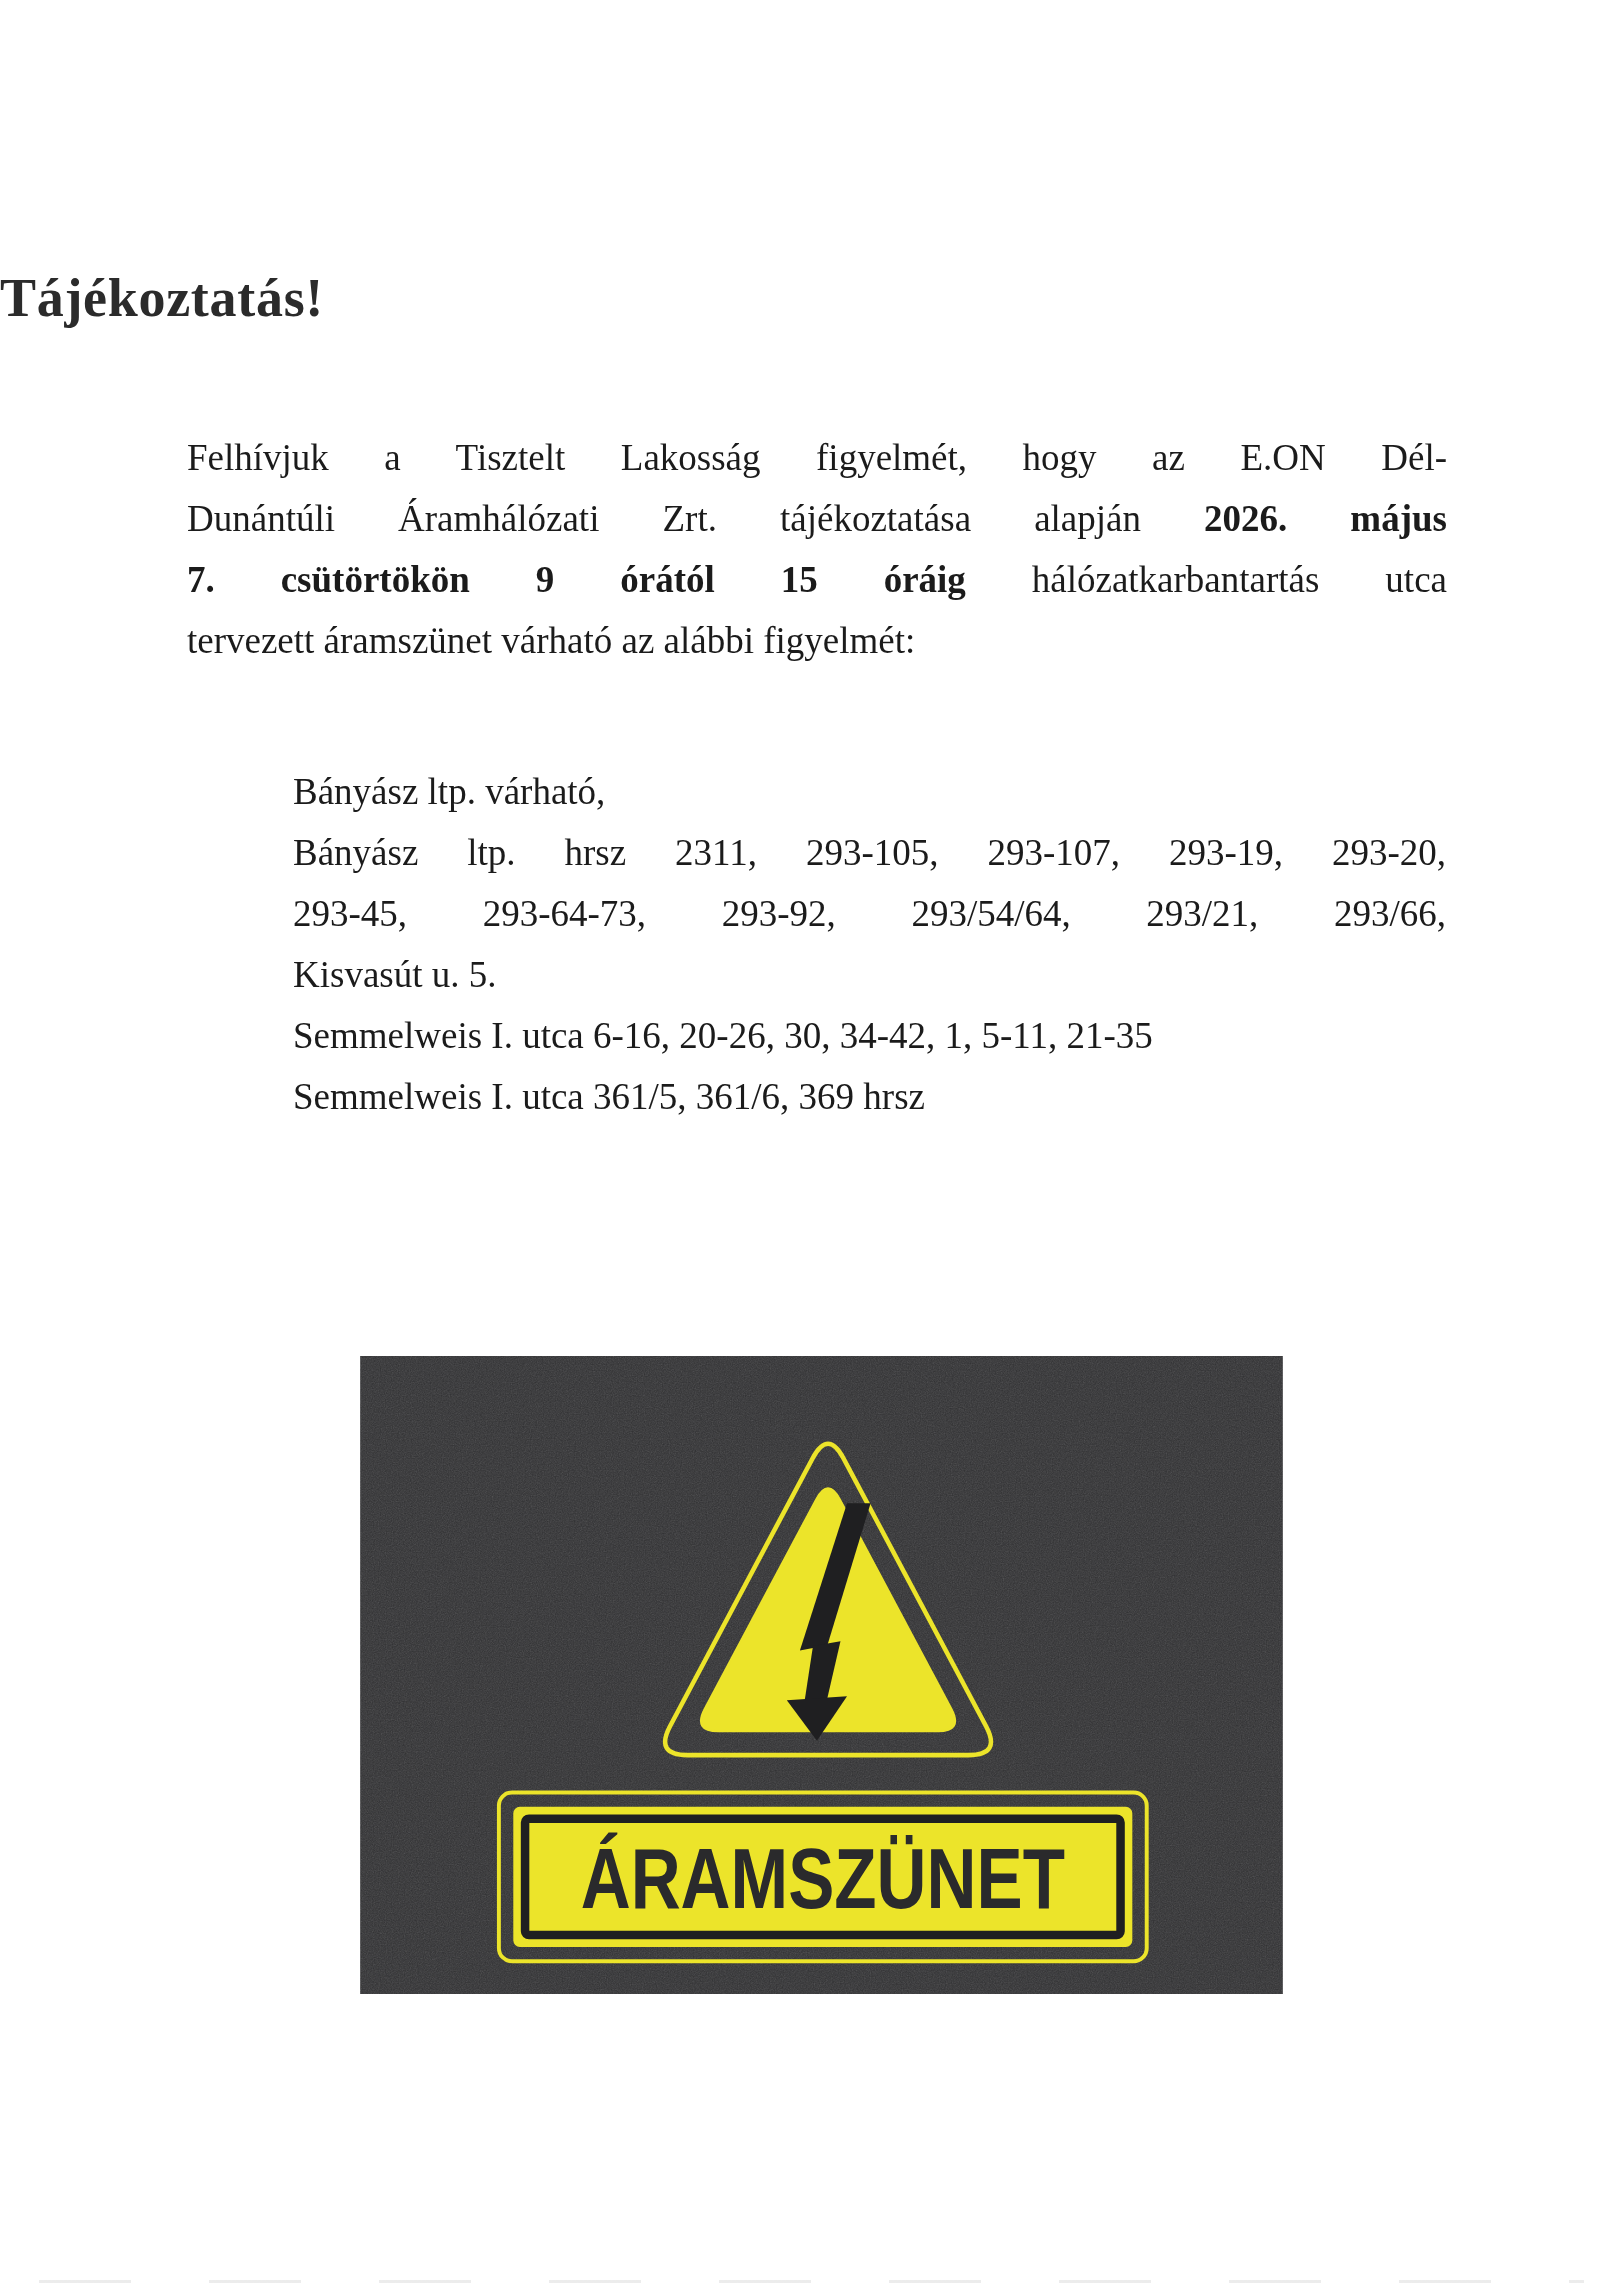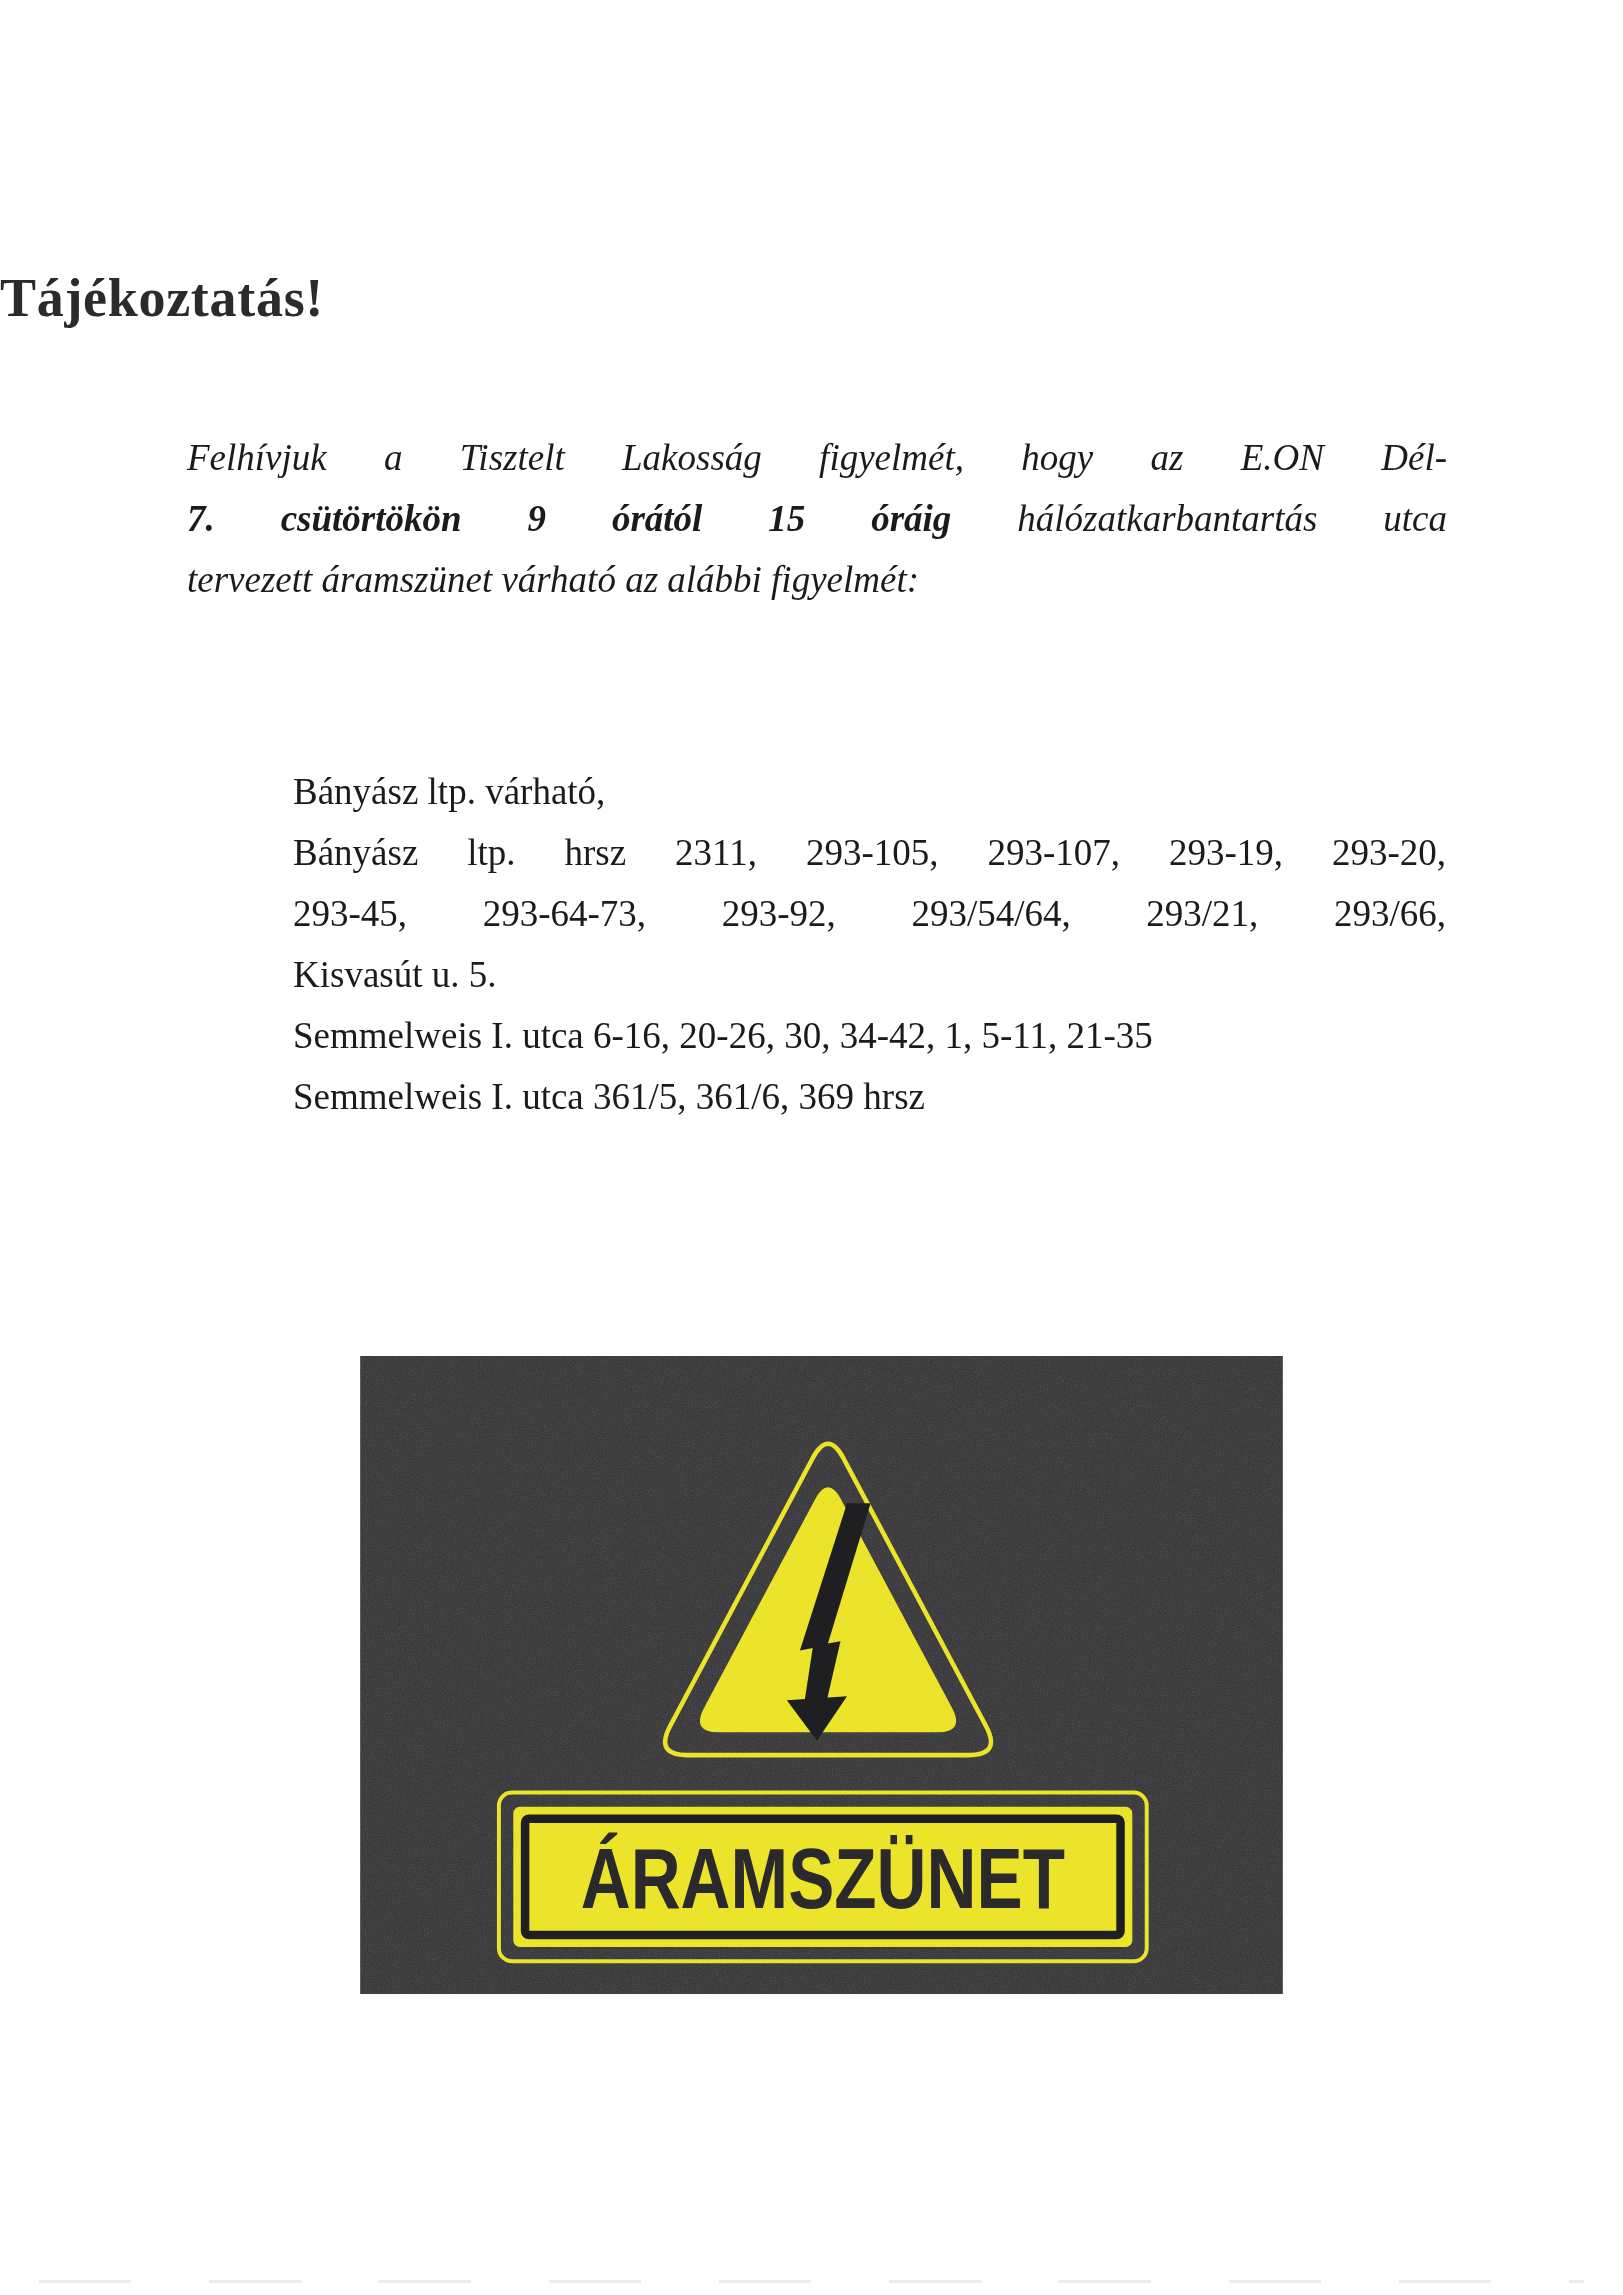--- a/index.html
+++ b/index.html
@@ -36,21 +36,20 @@
     top: 427px;
     left: 187px;
     width: 1260px;
     font-size: 37px;
     line-height: 61px;
     color: #1b1b1b;
   }
   .intro-line {
     text-align: justify;
     text-align-last: justify;
-    font-style: italic;
   }
   .intro-line:last-child {
     text-align: left;
     text-align-last: left;
   }
   .intro b { font-weight: bold; }
 
   
   .locations {
     position: absolute;
@@ -94,20 +93,21 @@
 </style>
 </head>
 <body>
 
 <div class="page">
 
   <div class="doc-title">Tájékoztatás!</div>
 
   <div class="intro">
     <div class="intro-line"><span>Felhívjuk a Tisztelt Lakosság figyelmét, hogy az E.ON Dél-</span></div>
+    <div class="intro-line"><span>Dunántúli Áramhálózati Zrt. tájékoztatása alapján </span><b>2026. május</b></div>
     <div class="intro-line"><b>7. csütörtökön 9 órától 15 óráig</b><span> hálózatkarbantartás utca</span></div>
     <div class="intro-line"><span>tervezett áramszünet várható az alábbi figyelmét:</span></div>
   </div>
 
   <div class="locations">
     <div class="loc">Bányász ltp. várható,</div>
     <div class="loc">Bányász ltp. hrsz 2311, 293-105, 293-107, 293-19, 293-20,</div>
     <div class="loc">293-45, 293-64-73, 293-92, 293/54/64, 293/21, 293/66,</div>
     <div class="loc">Kisvasút u. 5.</div>
     <div class="loc">Semmelweis I. utca 6-16, 20-26, 30, 34-42, 1, 5-11, 21-35</div>

